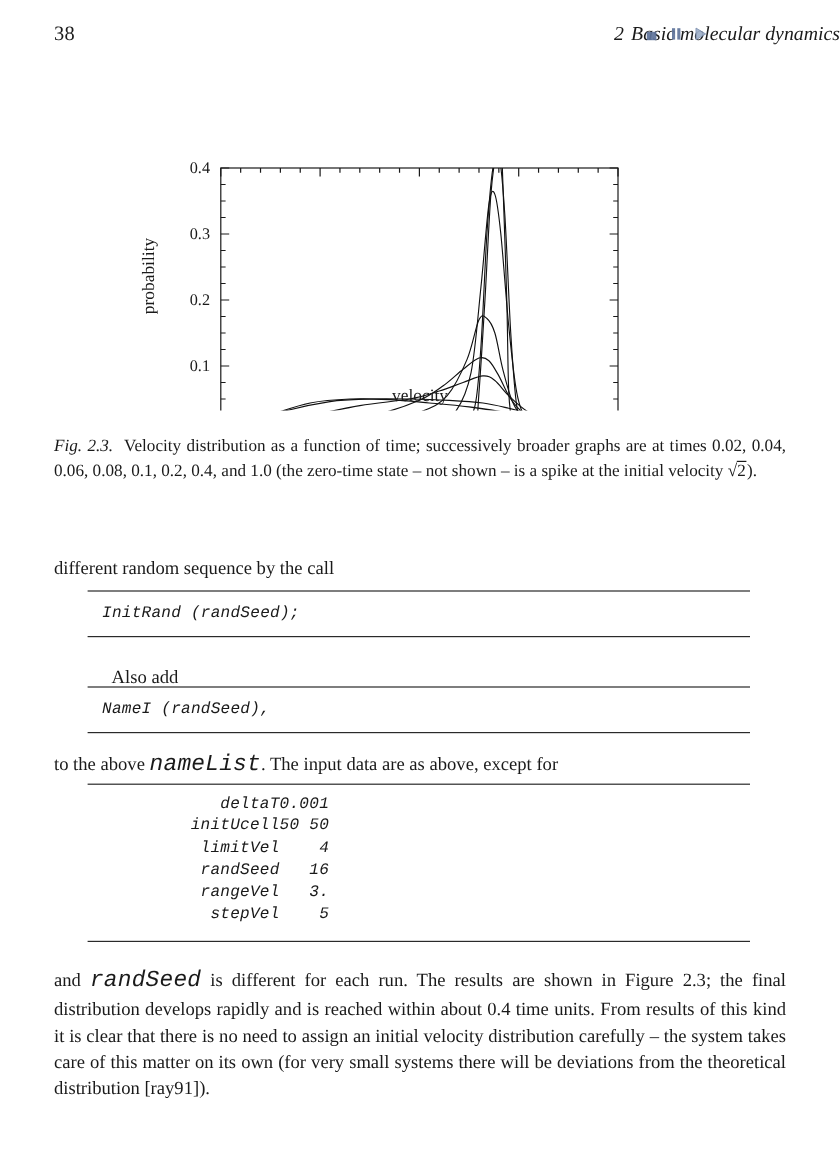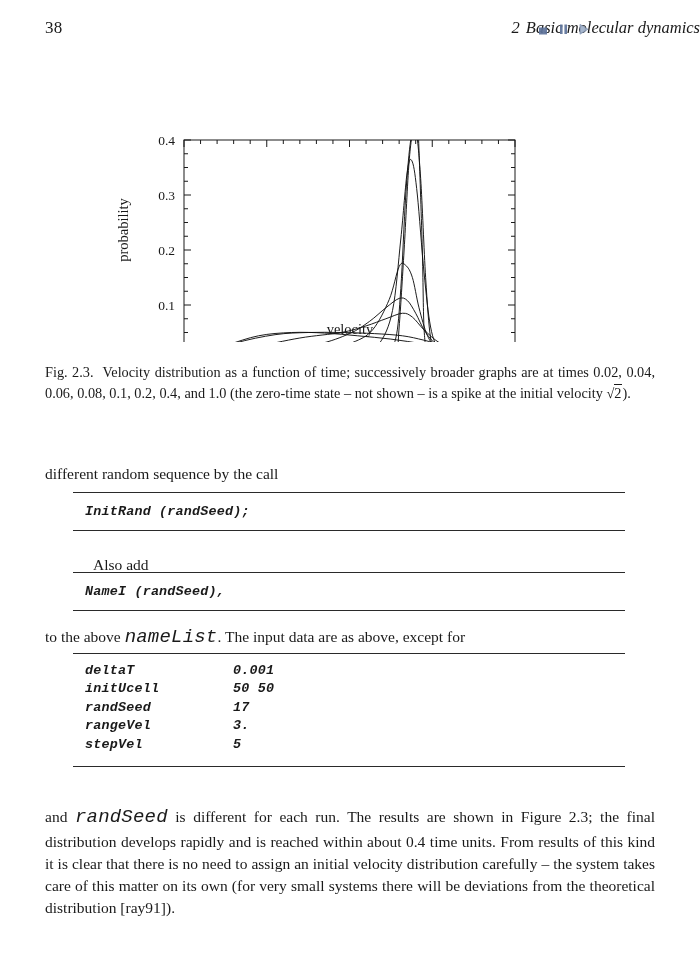--- a/index.html
+++ b/index.html
@@ -80,38 +80,37 @@
     line-height: 1.42;
     text-align: justify;
     hyphens: none;
   }
   .caption {
     margin: 0;
     font-size: 14.3px;
     line-height: 1.44;
     text-align: justify;
   }
-  .caption .fig-label { white-space: nowrap; }
+  .caption .fig-label { white-space: nowrap; font-style: italic; }
   .caption .fig-label::after { content: ""; }
   .cap-gap { display: inline-block; width: 9px; }
 
   code, .mono {
     font-family: "Liberation Mono", "DejaVu Sans Mono", monospace;
     font-style: italic;
     font-size: 13.4px;
     letter-spacing: 0.2px;
   }
   p.body code { font-size: 19px; margin-top: 24px; }
 
   
   .rule-block {
     position: absolute;
     left: 73px;
     width: 552px;
-    font-weight: bold;
   }
   .rule-top, .rule-bottom {
     border: 0;
     border-top: 1px solid #2a2a2a;
     margin: 0;
     height: 0;
   }
   .rule-bottom { border-top-width: 1.6px; }
   .code-line {
     padding: 11px 0 11px 12px;
@@ -119,20 +118,21 @@
   }
   .param-table {
     border-collapse: collapse;
     margin: 9px 0 11px 12px;
   }
   .param-table td {
     padding: 0 0 1.5px 0;
     white-space: pre;
     vertical-align: top;
     line-height: 1.26;
+    text-align: right;
   }
   .param-table td.pname { width: 148px; }
 
   .radical { font-style: normal; }
   .radical .vinculum {
     border-top: 1px solid #1a1a1a;
     padding: 0 1px 0 0;
   }
 </style>
 </head>
@@ -315,22 +315,26 @@
     <tbody id="param-body">
         <tr>
           <td class="pname">deltaT</td>
           <td>0.001</td>
         </tr>
         <tr>
           <td class="pname">initUcell</td>
           <td>50 50</td>
         </tr>
         <tr>
+          <td class="pname">limitVel</td>
+          <td>4</td>
+        </tr>
+        <tr>
           <td class="pname">randSeed</td>
-          <td>17</td>
+          <td>16</td>
         </tr>
         <tr>
           <td class="pname">rangeVel</td>
           <td>3.</td>
         </tr>
         <tr>
           <td class="pname">stepVel</td>
           <td>5</td>
         </tr>
       </tbody>

